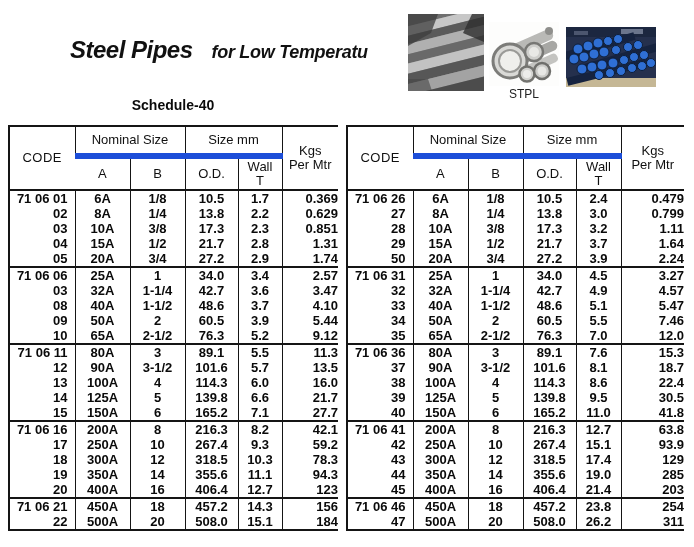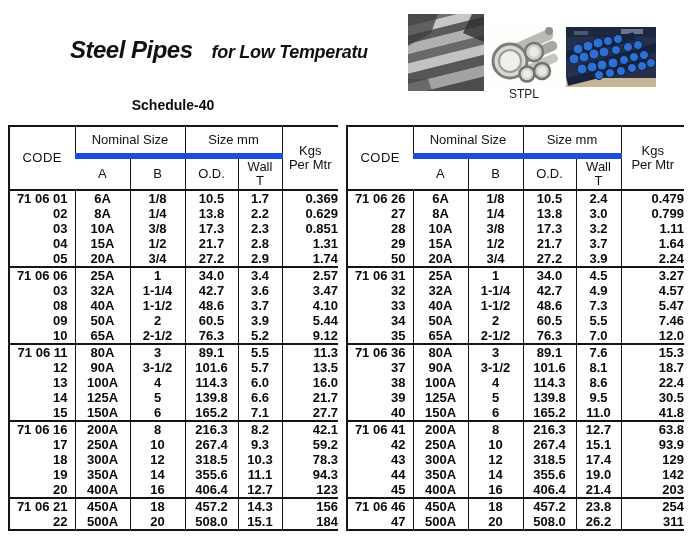--- a/index.html
+++ b/index.html
@@ -424,21 +424,21 @@
           <td class="cell-b">1-1/4</td>
           <td class="cell-od">42.7</td>
           <td class="cell-wall">4.9</td>
           <td class="cell-kgs">4.57</td>
         </tr>
         <tr>
           <td class="cell-code">33</td>
           <td class="cell-a">40A</td>
           <td class="cell-b">1-1/2</td>
           <td class="cell-od">48.6</td>
-          <td class="cell-wall">7.3</td>
+          <td class="cell-wall">5.1</td>
           <td class="cell-kgs">5.47</td>
         </tr>
         <tr>
           <td class="cell-code">34</td>
           <td class="cell-a">50A</td>
           <td class="cell-b">2</td>
           <td class="cell-od">60.5</td>
           <td class="cell-wall">5.5</td>
           <td class="cell-kgs">7.46</td>
         </tr>
@@ -513,21 +513,21 @@
           <td class="cell-od">318.5</td>
           <td class="cell-wall">17.4</td>
           <td class="cell-kgs">129</td>
         </tr>
         <tr>
           <td class="cell-code">44</td>
           <td class="cell-a">350A</td>
           <td class="cell-b">14</td>
           <td class="cell-od">355.6</td>
           <td class="cell-wall">19.0</td>
-          <td class="cell-kgs">142</td>
+          <td class="cell-kgs">285</td>
         </tr>
         <tr>
           <td class="cell-code">45</td>
           <td class="cell-a">400A</td>
           <td class="cell-b">16</td>
           <td class="cell-od">406.4</td>
           <td class="cell-wall">21.4</td>
           <td class="cell-kgs">203</td>
         </tr>
         <tr class="group-start">

